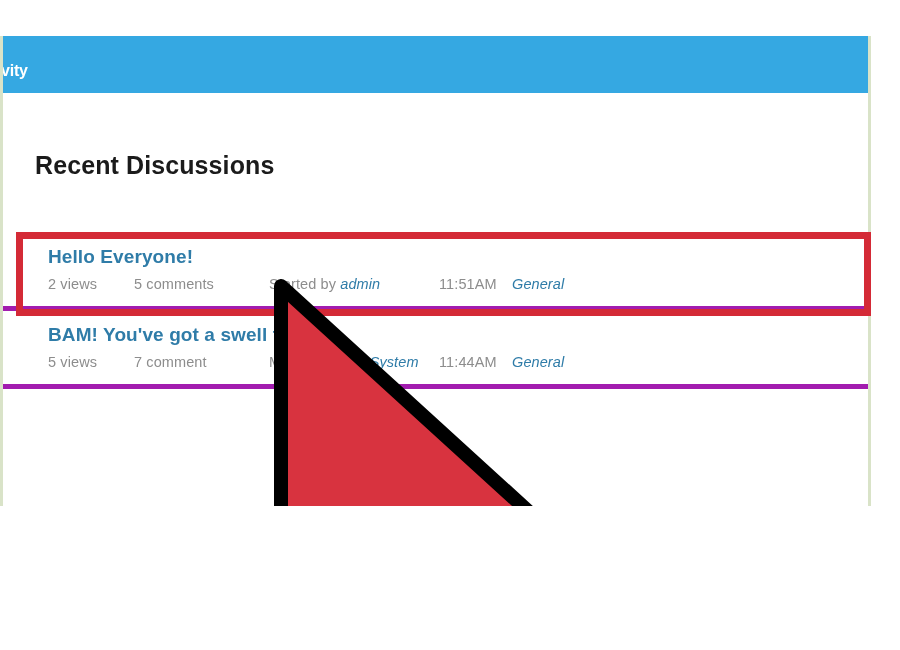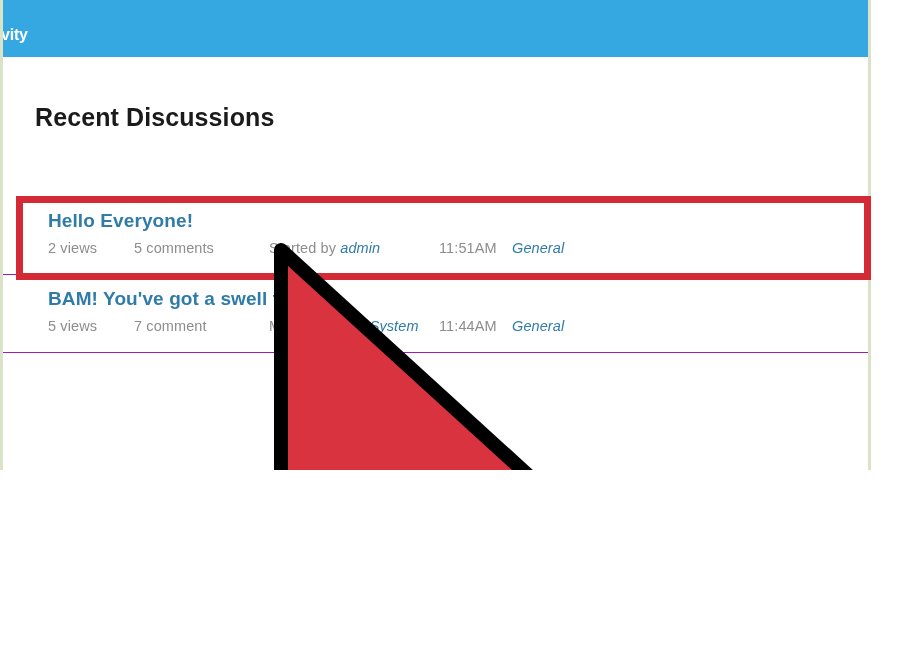--- a/index.html
+++ b/index.html
@@ -12,20 +12,21 @@
   }
   #screen {
     position: relative;
     width: 900px;
     height: 470px;
     overflow: hidden;
     background: #ffffff;
     box-sizing: border-box;
     border-left: 3px solid #d9e3c8;
     border-right: 16px solid #ffffff;
+    margin-top: 36px;
   }
   
   .page-frame-right {
     position: absolute;
     top: 0;
     right: 13px;
     width: 3px;
     height: 650px;
     background: #d9e3c8;
     z-index: 5;
@@ -67,42 +68,42 @@
     left: 0;
     top: 57px;
     width: 884px;
     height: 593px;
     background: #ffffff;
     z-index: 2;
   }
   .page-title {
     position: absolute;
     left: 32px;
-    top: 46px;
+    top: 58px;
     font-size: 25px;
     font-weight: bold;
     color: #1b1b1b;
     letter-spacing: 0.1px;
     margin: 0;
   }
 
   .disc-list {
     position: absolute;
     left: 0;
     top: 140px;
     width: 884px;
   }
   .disc-row {
     position: relative;
     box-sizing: border-box;
     padding: 13px 0 12px 45px;
     height: 78px;
   }
   .disc-row.row-divider {
-    border-bottom: 1px solid #a21caf;
+    border-bottom: 5px solid #a21caf;
   }
   .disc-title {
     display: inline-block;
     font-size: 19px;
     font-weight: bold;
     color: #2f7ca8;
     letter-spacing: 0.1px;
     text-decoration: none;
     margin: 0 0 8px 0;
     white-space: nowrap;

